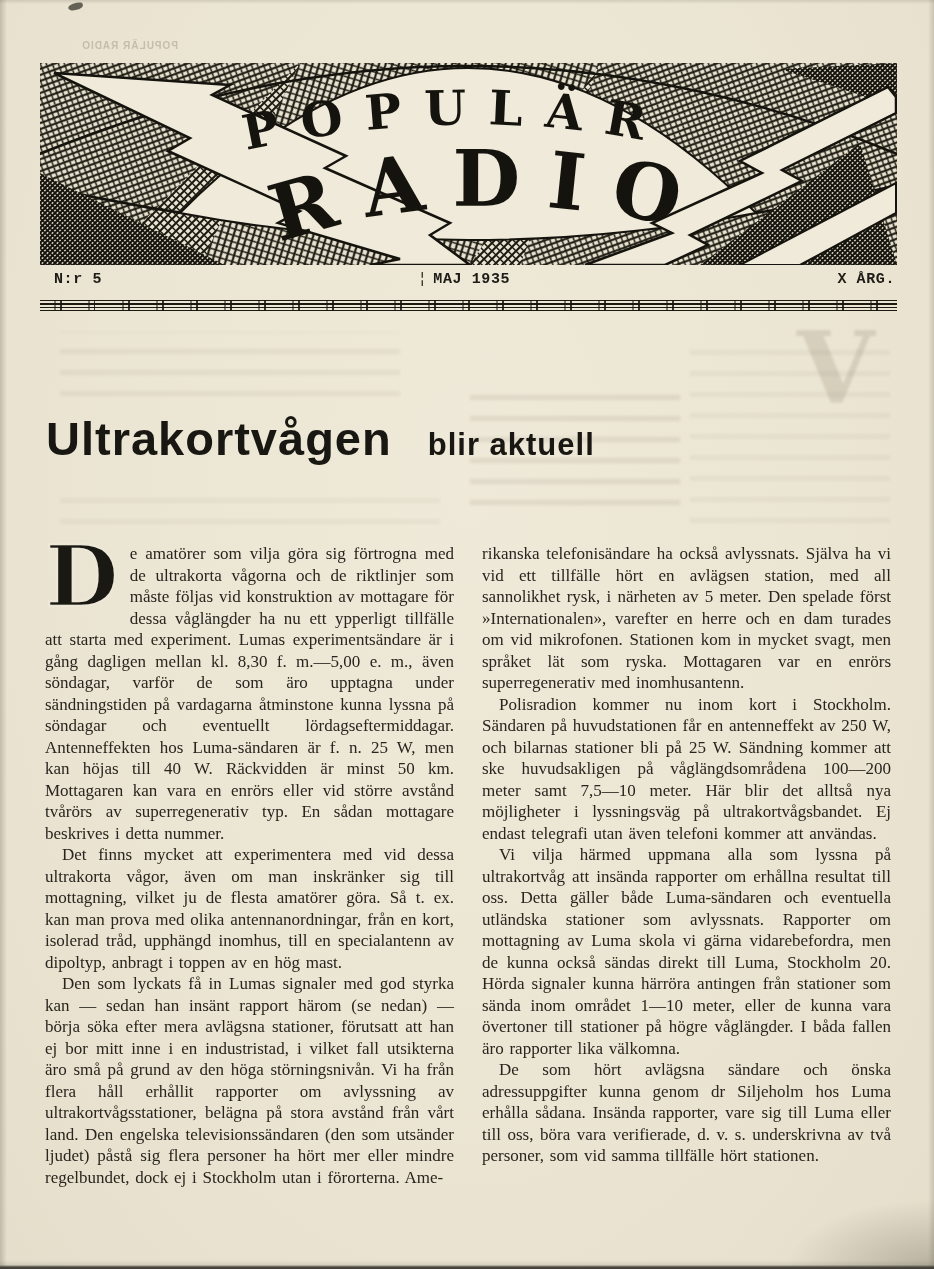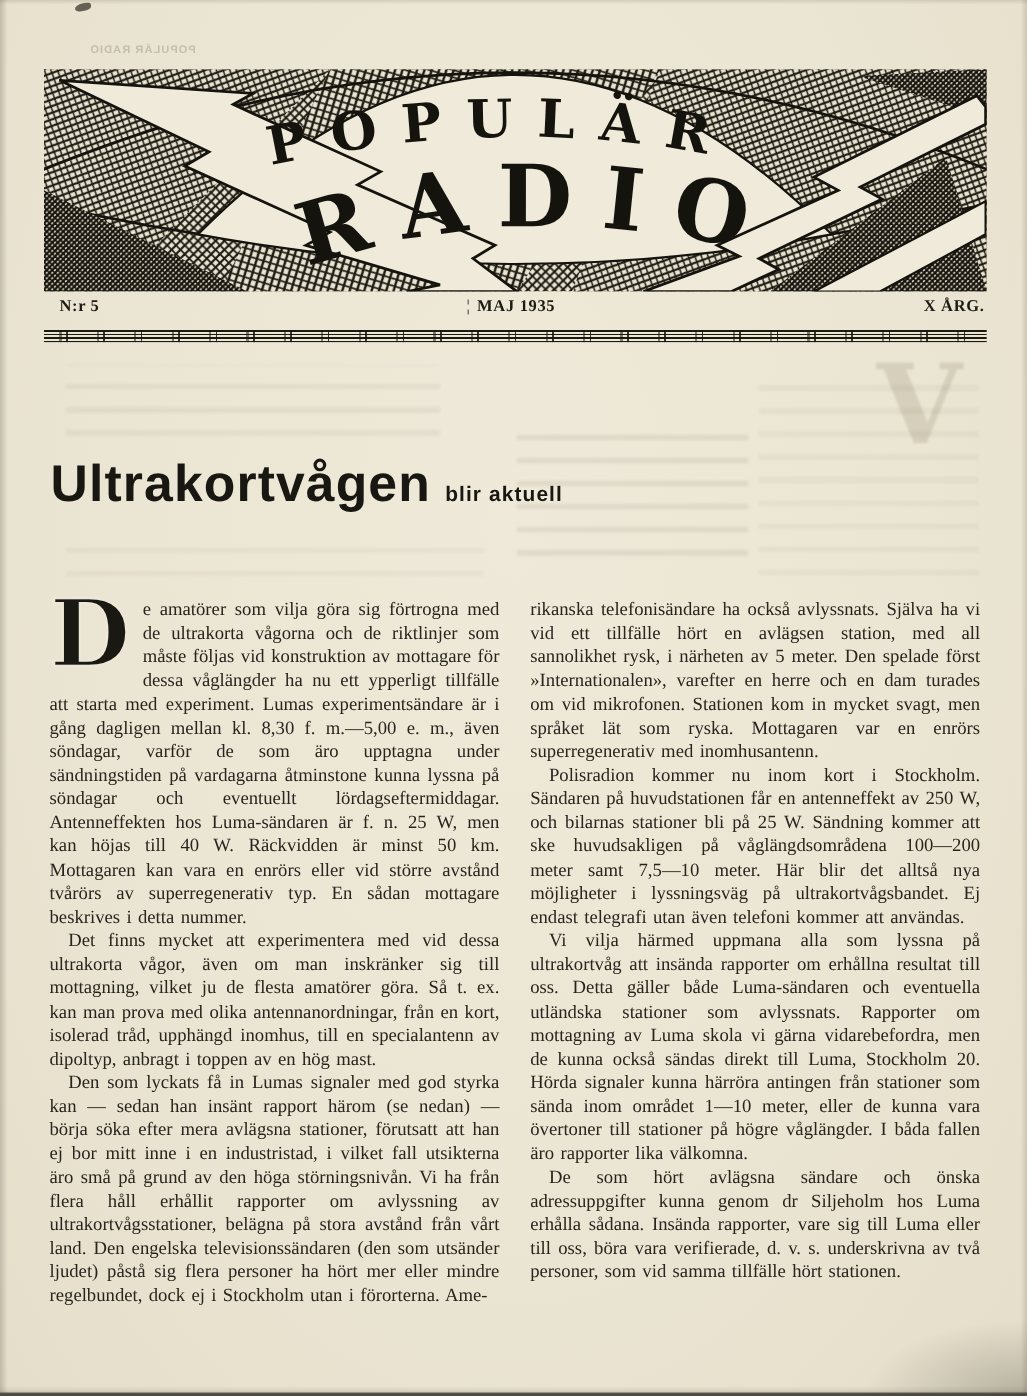--- a/index.html
+++ b/index.html
@@ -44,45 +44,45 @@
     background:linear-gradient(180deg, rgba(76,73,64,0) 0, rgba(76,73,64,.12) 55%, #4c4940 78%, #3f3c34 100%);}
   .corner-blotch{position:absolute;right:0;bottom:0;width:150px;height:70px;
     background:radial-gradient(ellipse at 100% 100%, rgba(70,66,52,.30), rgba(70,66,52,0) 70%);}
   
   .masthead{position:absolute;left:40px;top:63px;width:857px;height:202px;}
   .masthead svg{display:block;}
   
   .issue-bar{
     position:absolute;left:40px;top:271px;width:857px;height:22px;
     display:flex;justify-content:space-between;align-items:baseline;
-    font-family:Liberation Serif, serif;font-size:15px;font-weight:700;
+    font-family:Liberation Mono, monospace;font-size:15px;font-weight:700;
     letter-spacing:.6px;color:#1d1b15;
   }
   .issue-bar .num{padding-left:14px;}
   .issue-center{position:absolute;left:50%;transform:translateX(-55%);white-space:nowrap;}
   .issue-sep{display:inline-block;margin-right:6px;font-weight:400;}
   .issue-bar .vol{padding-right:2px;}
   
   .rule{
     position:absolute;left:40px;top:300px;width:857px;height:11px;
     background:
       repeating-linear-gradient(90deg,
         rgba(23,21,15,0) 0 14px, rgba(23,21,15,.5) 14px 16px,
         rgba(23,21,15,0) 16px 20px, rgba(23,21,15,.85) 20px 21.5px,
         rgba(23,21,15,0) 21.5px 34px),
       repeating-linear-gradient(180deg, #1b1910 0 1.5px, rgba(0,0,0,0) 1.5px 3.4px);
   }
   
   .title-block{position:absolute;left:46px;top:413px;}
   .title-block h1{
-    display:flex;align-items:baseline;gap:13px;margin:0;
+    display:flex;align-items:baseline;gap:36px;margin:0;
     font-family:"Liberation Sans",sans-serif;color:#191712;font-weight:700;
   }
   .t-main{font-size:47px;letter-spacing:1px;line-height:1.1;}
-  .t-sub{font-size:19px;letter-spacing:1px;}
+  .t-sub{font-size:31px;letter-spacing:1px;}
   
   .cols{position:absolute;left:45px;top:543px;width:846px;display:flex;gap:28px;}
   .col{width:409px;}
   .col p{
     margin:0;font-size:17px;line-height:21.5px;text-align:justify;
     text-indent:17px;word-spacing:1.5px;color:#28251e;
   }
   .col p.no-indent{text-indent:0;}
   .dropcap{
     float:left;position:relative;

